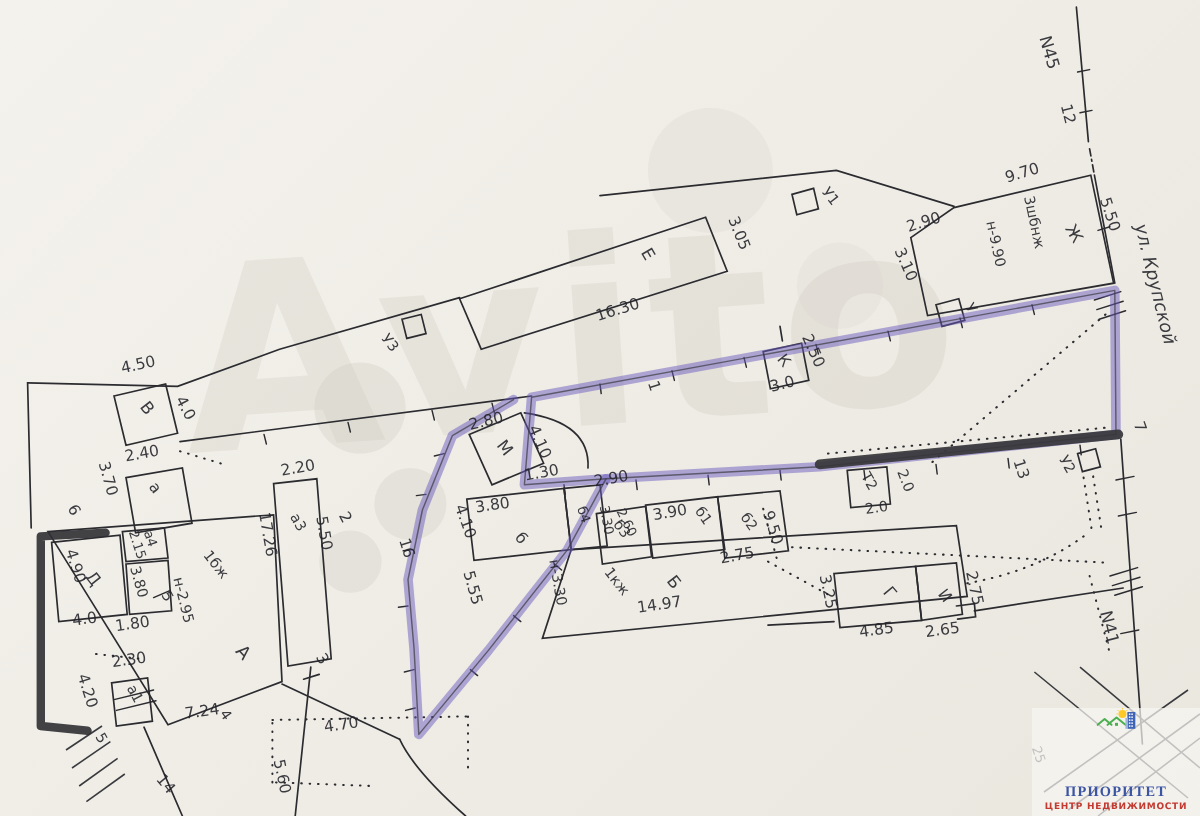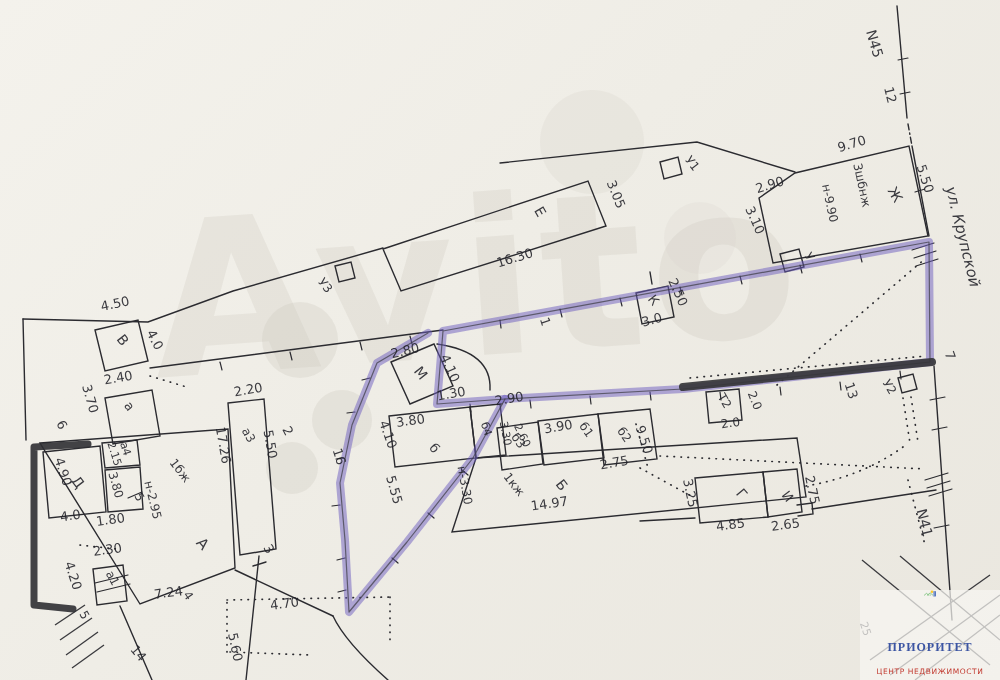--- a/index.html
+++ b/index.html
@@ -11,22 +11,22 @@
   #plan-svg text{fill:#23232a;opacity:.88;}
   .watermark{position:absolute;left:150px;top:150px;width:800px;
              font-size:215px;font-weight:bold;letter-spacing:6px;
              color:rgba(167,162,150,0.14);transform:rotate(-4deg);
              pointer-events:none;user-select:none;}
   .logo-card{position:absolute;right:0;bottom:0;width:140px;height:90px;
              background:rgba(246,245,241,0.72);display:flex;flex-direction:column;
              align-items:center;justify-content:flex-end;padding-bottom:4px;box-sizing:border-box;}
   .logo-title{font-family:"Liberation Serif", serif;font-weight:bold;
               font-size:12px;letter-spacing:1px;color:#3c55a3;line-height:1;margin-top:44px;}
-  .logo-subtitle{font-size:7.5px;font-weight:normal;letter-spacing:.6px;
-                 color:#c23a30;margin-top:14px;}
+  .logo-subtitle{font-size:7.5px;font-weight:bold;letter-spacing:.6px;
+                 color:#c23a30;margin-top:2px;}
   .logo-icon{width:86px;height:46px;}
 </style>
 </head>
 <body>
 
 <div id="stage">
 
   <div class="watermark">Avito</div>
 
   <svg id="plan-svg" width="1000" height="680" viewBox="0 0 1000 680">

